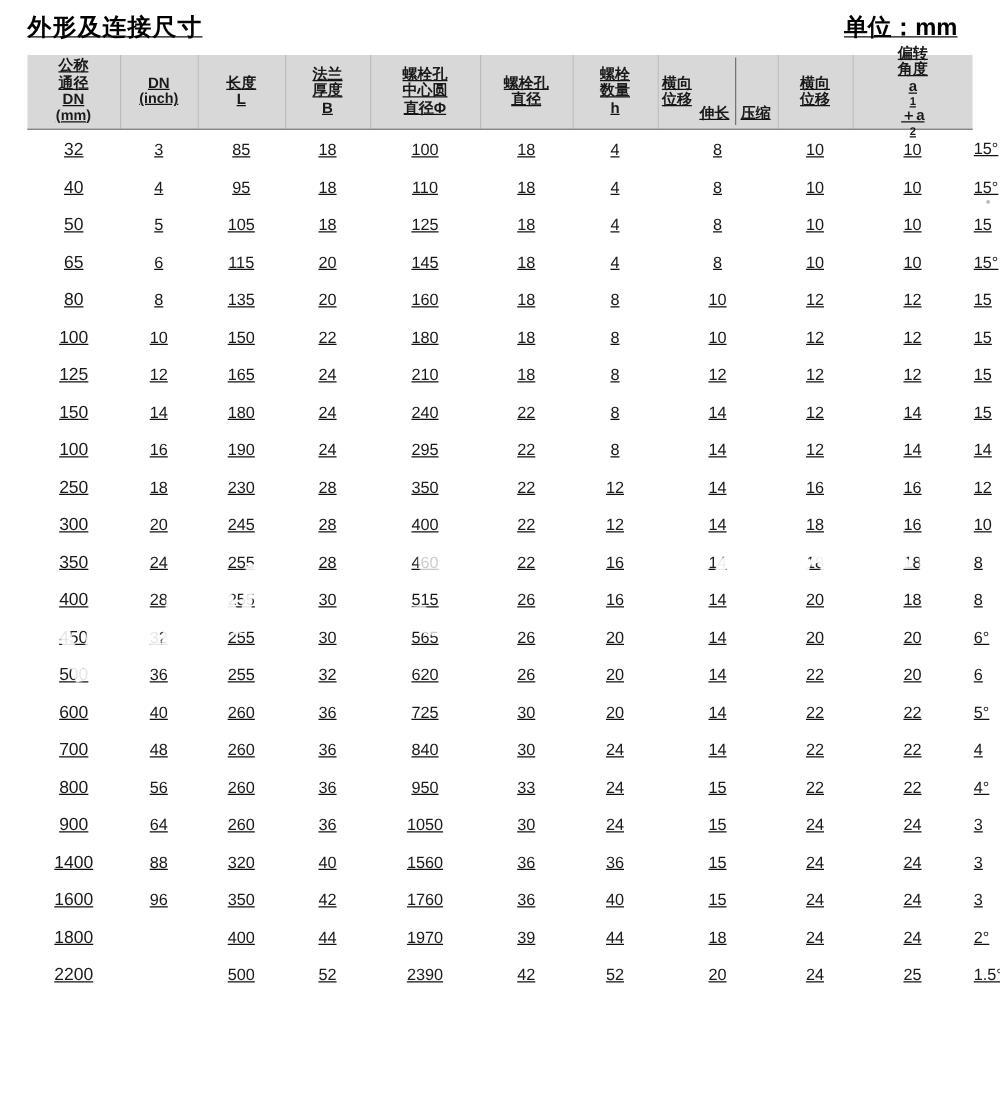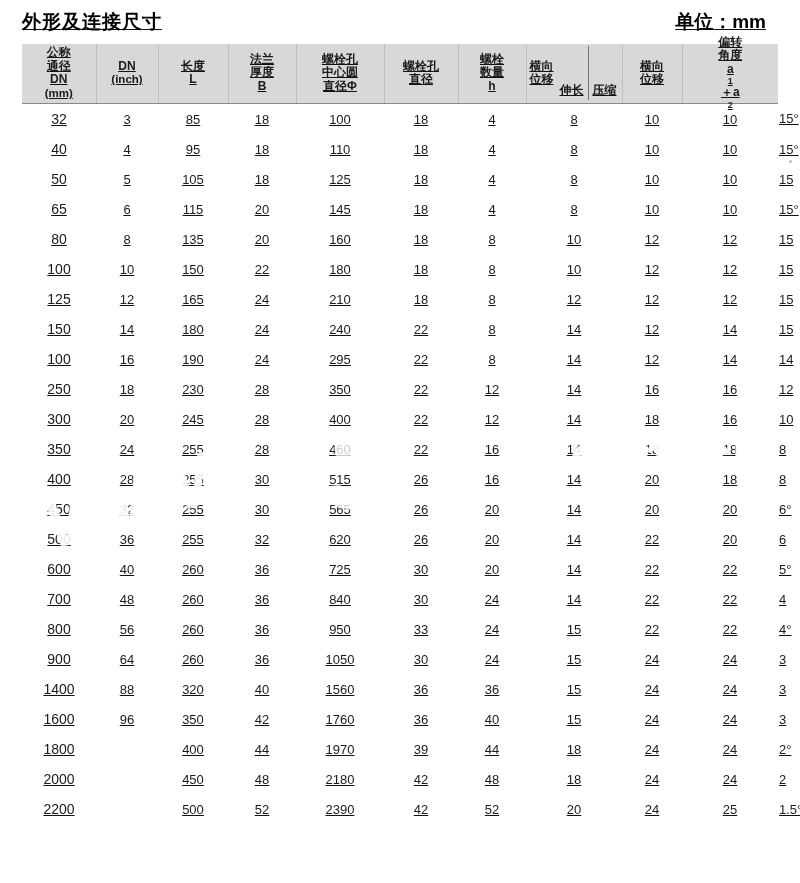--- a/index.html
+++ b/index.html
@@ -552,33 +552,20 @@
             <td>44</td>
             <td>1970</td>
             <td>39</td>
             <td>44</td>
             <td>18</td>
             <td>24</td>
             <td>24</td>
             <td>2°</td>
           </tr>
           <tr>
-            <td class="c-dn">2000</td>
-            <td></td>
-            <td>450</td>
-            <td>48</td>
-            <td>2180</td>
-            <td>42</td>
-            <td>48</td>
-            <td>18</td>
-            <td>24</td>
-            <td>24</td>
-            <td>2</td>
-          </tr>
-          <tr>
             <td class="c-dn">2200</td>
             <td></td>
             <td>500</td>
             <td>52</td>
             <td>2390</td>
             <td>42</td>
             <td>52</td>
             <td>20</td>
             <td>24</td>
             <td>25</td>

